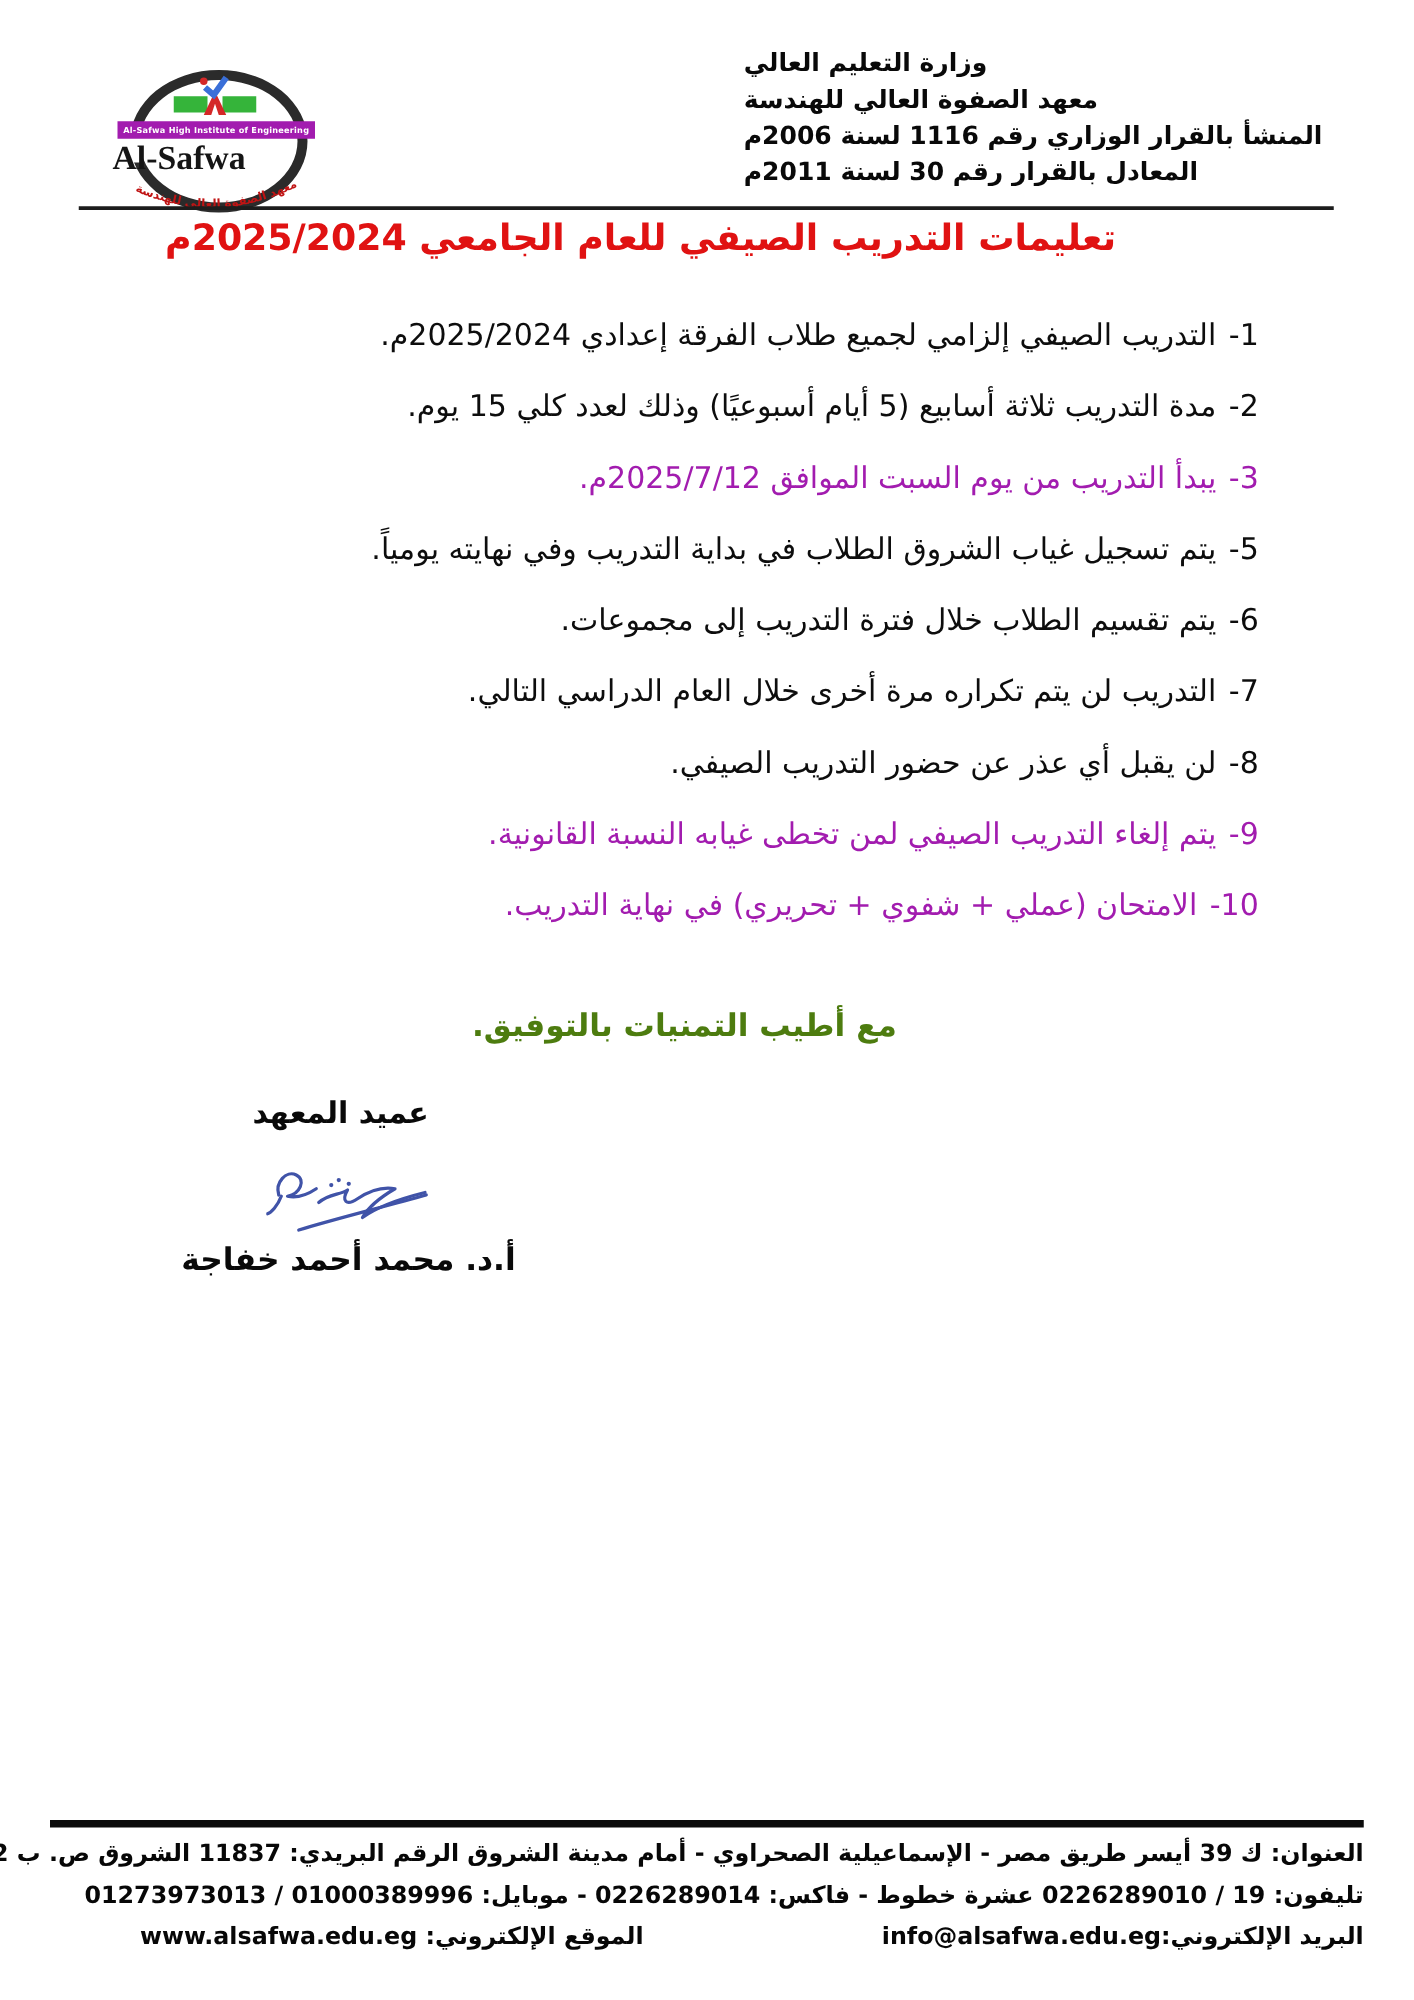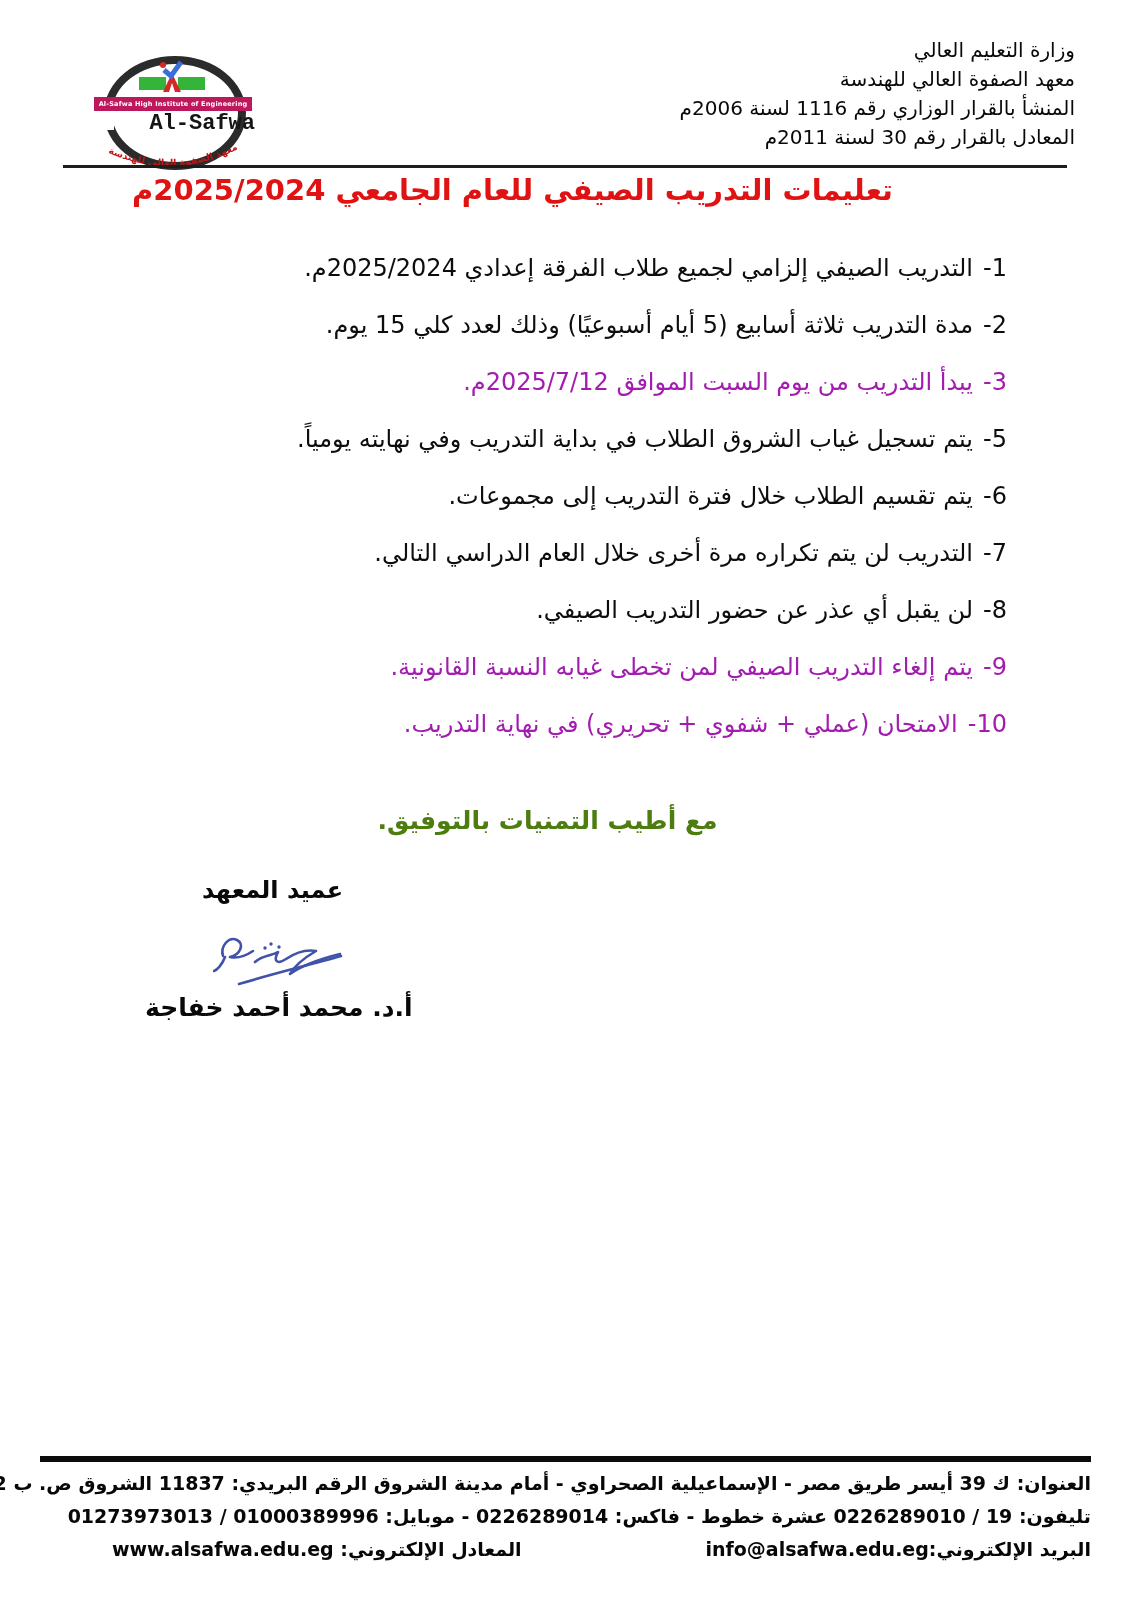--- a/index.html
+++ b/index.html
@@ -8,30 +8,30 @@
     font-family:"DejaVu Sans",sans-serif;color:#0e0e0e;overflow:hidden;
   }
   .abs{position:absolute;}
 
   
   .logo{left:90px;top:40px;width:172px;height:140px;}
   .logo .ring{position:absolute;left:14px;top:16px;width:126px;height:98px;
     border:8px solid #2b2b2b;border-radius:50%;}
   .logo .ring-gap{position:absolute;left:8px;top:62px;width:16px;height:28px;background:#fff;}
   .logo .mark{position:absolute;left:46px;top:20px;}
-  .logo .ribbon{position:absolute;left:4px;top:57px;width:158px;height:14px;background:#be185d;
+  .logo .ribbon{position:absolute;left:4px;top:57px;width:158px;height:14px;background:#a21caf;
     color:#fff;font-size:6.5px;font-weight:bold;text-align:center;line-height:14px;
     letter-spacing:.2px;white-space:nowrap;overflow:hidden;}
-  .logo .wordmark{position:absolute;left:0;top:71px;width:165px;text-align:right;
-    font-family:Liberation Mono, monospace;font-weight:bold;font-size:22px;color:#151515;}
+  .logo .wordmark{position:absolute;left:0;top:71px;width:165px;text-align:left;
+    font-family:Liberation Serif, serif;font-weight:bold;font-size:27px;color:#151515;}
   .logo .arc{position:absolute;left:6px;top:104px;}
 
   
-  .header-text{right:56px;top:36px;width:480px;text-align:right;direction:rtl;
-    font-weight:normal;font-size:20px;line-height:29px;color:#090909;}
+  .header-text{right:56px;top:36px;width:480px;text-align:left;direction:rtl;
+    font-weight:bold;font-size:20px;line-height:29px;color:#090909;}
   .rule{left:63px;top:165px;width:1004px;height:3px;background:#1d1d1d;}
 
   
   .doc-title{top:173px;left:30px;width:965px;text-align:center;direction:rtl;
     color:#e01212;font-weight:bold;font-size:29px;}
 
   
   .instructions{top:238px;right:112px;left:55px;direction:rtl;list-style:none;margin:12px;padding:0;
     font-size:24px;color:#0d0d0d;}
   .instructions li{height:57px;line-height:36px;white-space:nowrap;}
@@ -119,15 +119,15 @@
 </svg>
 
 <div class="abs dean-name">أ.د. محمد أحمد خفاجة</div>
 
 <div class="abs footer">
   <div class="bar"></div>
   <div class="fline">العنوان: ك 39 أيسر طريق مصر - الإسماعيلية الصحراوي - أمام مدينة الشروق الرقم البريدي: 11837 الشروق ص. ب 162</div>
   <div class="fline">تليفون: 19 / 0226289010 عشرة خطوط - فاكس: 0226289014 - موبايل: 01000389996 / 01273973013</div>
   <div class="contact-row">
     <span class="group"><span>البريد الإلكتروني:</span><span>info@alsafwa.edu.eg</span></span>
-    <span class="group"><span>المعادل الإلكتروني:</span> <span>www.alsafwa.edu.eg</span></span>
+    <span class="group"><span>الموقع الإلكتروني:</span> <span>www.alsafwa.edu.eg</span></span>
   </div>
 </div>
 
 </body></html>

